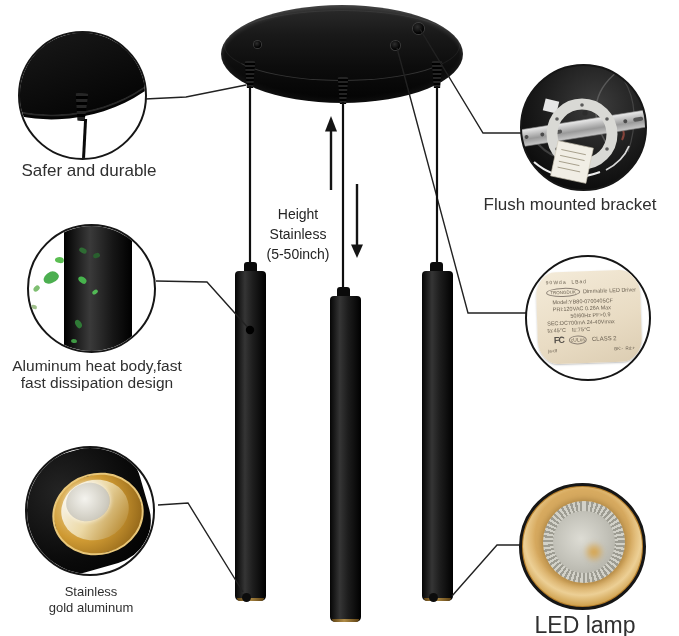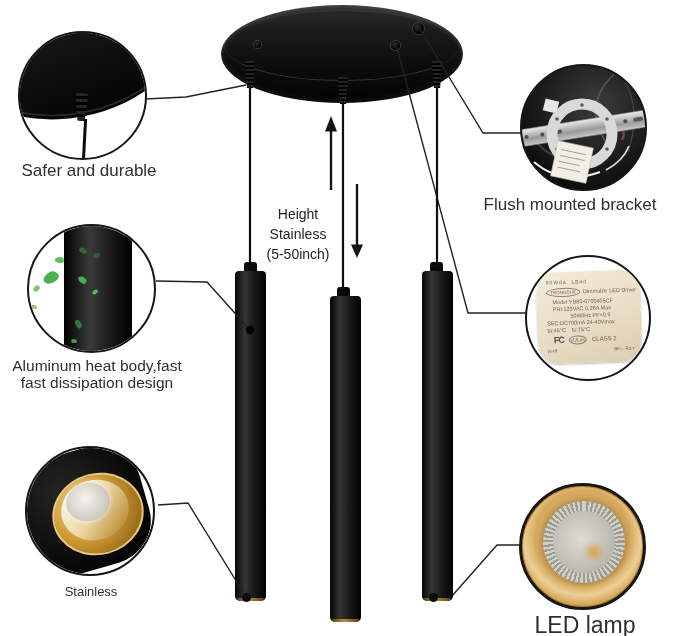--- a/index.html
+++ b/index.html
@@ -294,20 +294,21 @@
   <div class="abs caption cap-safer">Safer and durable</div>
   <div class="abs caption cap-flush">Flush mounted bracket</div>
   <div class="abs caption cap-alu">
     <div>Aluminum heat body,fast</div>
     <div>fast dissipation design</div>
   </div>
   <div class="abs caption cap-ic">
   </div>
   <div class="abs caption cap-st">
     <div>Stainless</div>
+    <div>gold aluminum</div>
   </div>
   <div class="abs caption cap-led">LED lamp beads</div>
   <div class="abs caption cap-height">
     <div>Height</div>
     <div>Stainless</div>
     <div>(5-50inch)</div>
   </div>
 
 </div>
 

